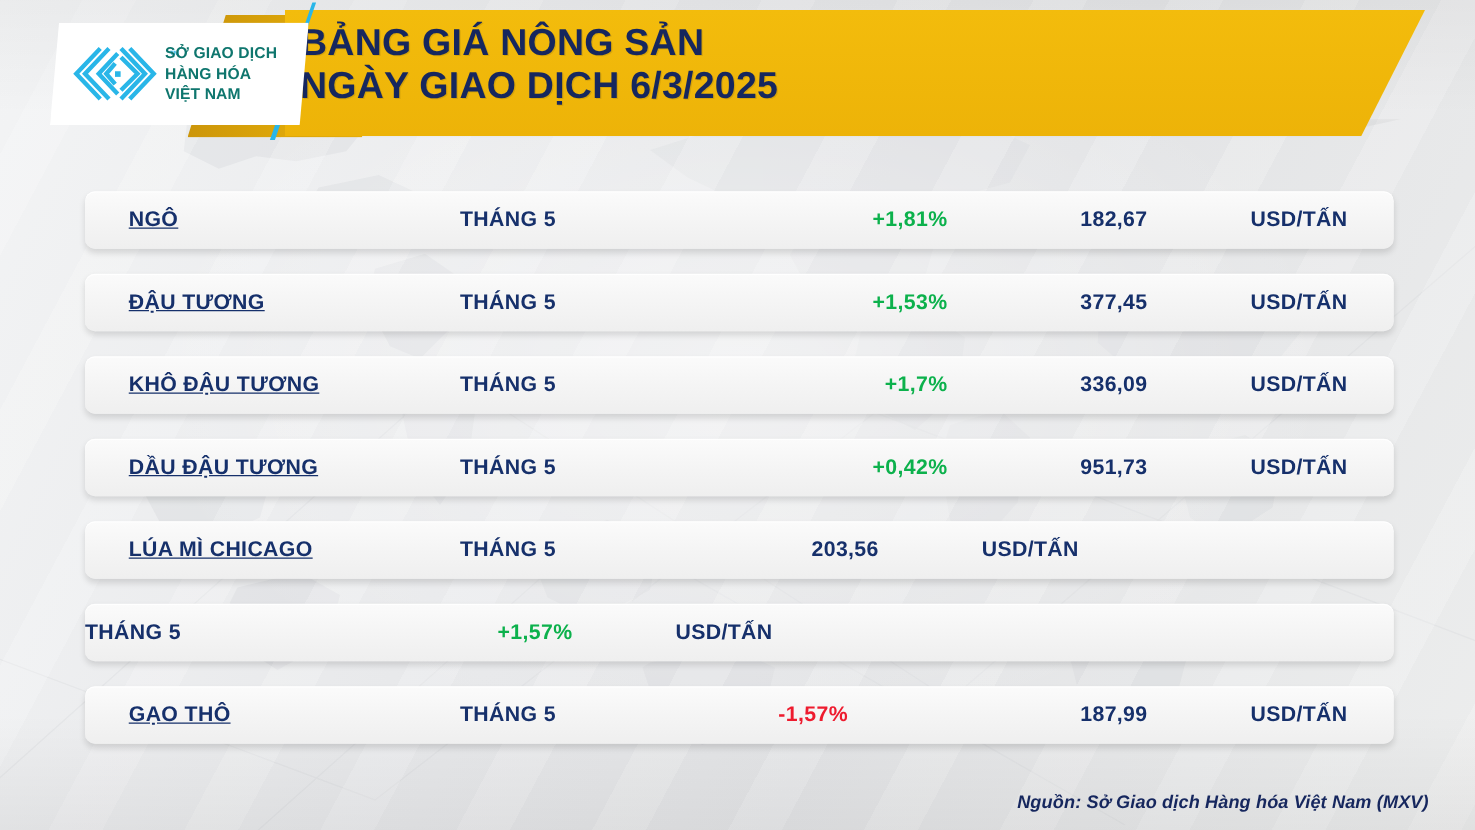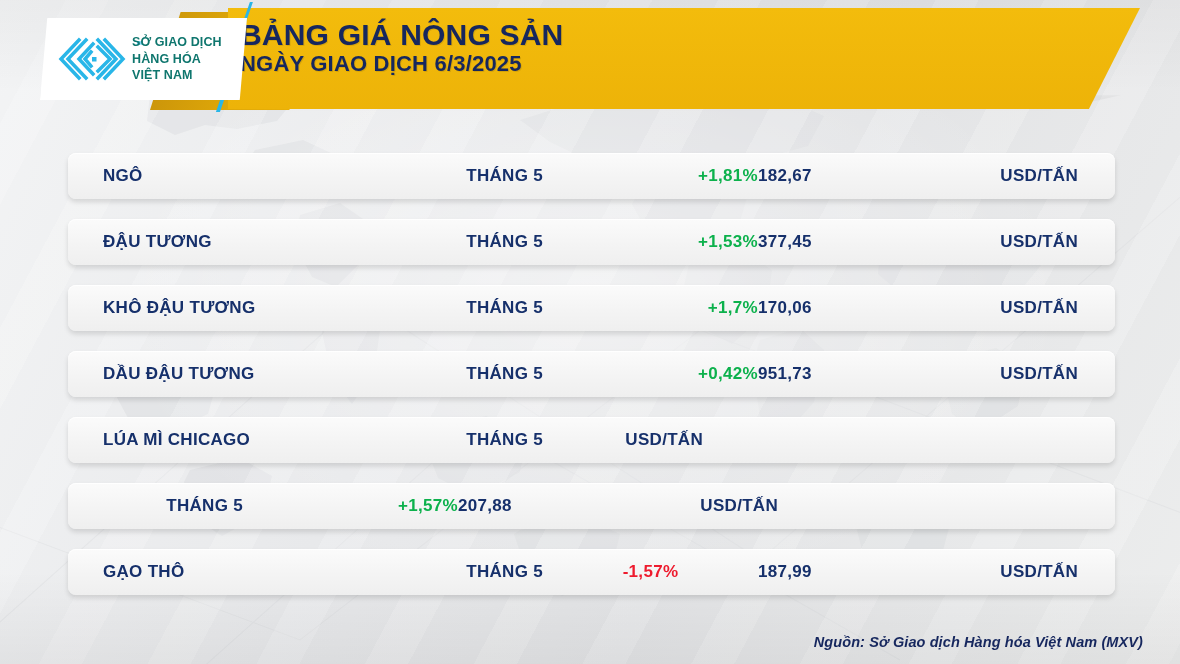--- a/index.html
+++ b/index.html
@@ -85,21 +85,21 @@
     top: 18px;
     width: 820px;
     text-align: left;
     color: #16275e;
     font-weight: bold;
     line-height: 1.12;
     letter-spacing: .2px;
     text-shadow: 1px 1px 0 rgba(0,0,0,.10);
   }
   .banner-title .l1 { display:block; font-size: 30px; }
-  .banner-title .l2 { display:block; font-size: 22px; }
+  .banner-title .l2 { display:block; font-size: 30px; }
 
   
   .wedge {
     position: absolute;
     left: 150px;
     top: 12px;
     width: 170px;
     height: 98px;
     background: linear-gradient(100deg,#c8920a 0%, #e0a909 55%, #edb308 100%);
     clip-path: polygon(18% 0, 100% 0, 82% 100%, 0 100%);
@@ -172,24 +172,24 @@
     border-radius: 8px;
     background: linear-gradient(180deg,#fbfbfb 0%, #f4f4f4 55%, #efefef 100%);
     box-shadow: 0 3px 5px rgba(0,0,0,.13), 0 1px 0 rgba(255,255,255,.85) inset;
     display: flex;
     align-items: center;
     color: #16306b;
     font-weight: bold;
     font-size: 17px;
     letter-spacing: .3px;
   }
-  .c-name  { width: 300px; padding-left: 35px; box-sizing: border-box; }
-  .c-month { width: 175px; text-align: right; }
+  .c-name  { width: 300px; padding-left: 35px; box-sizing: border-box; text-decoration: underline; }
+  .c-month { width: 175px; text-align: left; }
   .c-chg   { width: 215px; text-align: center; }
-  .c-price { width: 160px; }
+  .c-price { width: 160px; text-align: right; }
   .c-unit  { width: 160px; text-align: right; padding-left: 26px; box-sizing: border-box; }
 
   .up   { color: #0cb14c; text-align: right; }
   .down { color: #ee1b2e; }
 
   
   .footer {
     position: absolute;
     right: 37px;
     bottom: 14px;
@@ -280,39 +280,39 @@
         <div class="c-name">ĐẬU TƯƠNG</div>
         <div class="c-month">THÁNG 5</div>
         <div class="c-chg up">+1,53%</div>
         <div class="c-price">377,45</div>
         <div class="c-unit">USD/TẤN</div>
       </div>
       <div class="row">
         <div class="c-name">KHÔ ĐẬU TƯƠNG</div>
         <div class="c-month">THÁNG 5</div>
         <div class="c-chg up">+1,7%</div>
-        <div class="c-price">170,06</div>
+        <div class="c-price">336,09</div>
         <div class="c-unit">USD/TẤN</div>
       </div>
       <div class="row">
         <div class="c-name">DẦU ĐẬU TƯƠNG</div>
         <div class="c-month">THÁNG 5</div>
         <div class="c-chg up">+0,42%</div>
         <div class="c-price">951,73</div>
         <div class="c-unit">USD/TẤN</div>
       </div>
       <div class="row">
         <div class="c-name">LÚA MÌ CHICAGO</div>
         <div class="c-month">THÁNG 5</div>
+        <div class="c-price">203,56</div>
         <div class="c-unit">USD/TẤN</div>
       </div>
       <div class="row">
         <div class="c-month">THÁNG 5</div>
         <div class="c-chg up">+1,57%</div>
-        <div class="c-price">207,88</div>
         <div class="c-unit">USD/TẤN</div>
       </div>
       <div class="row">
         <div class="c-name">GẠO THÔ</div>
         <div class="c-month">THÁNG 5</div>
         <div class="c-chg down">-1,57%</div>
         <div class="c-price">187,99</div>
         <div class="c-unit">USD/TẤN</div>
       </div>
     </div>

